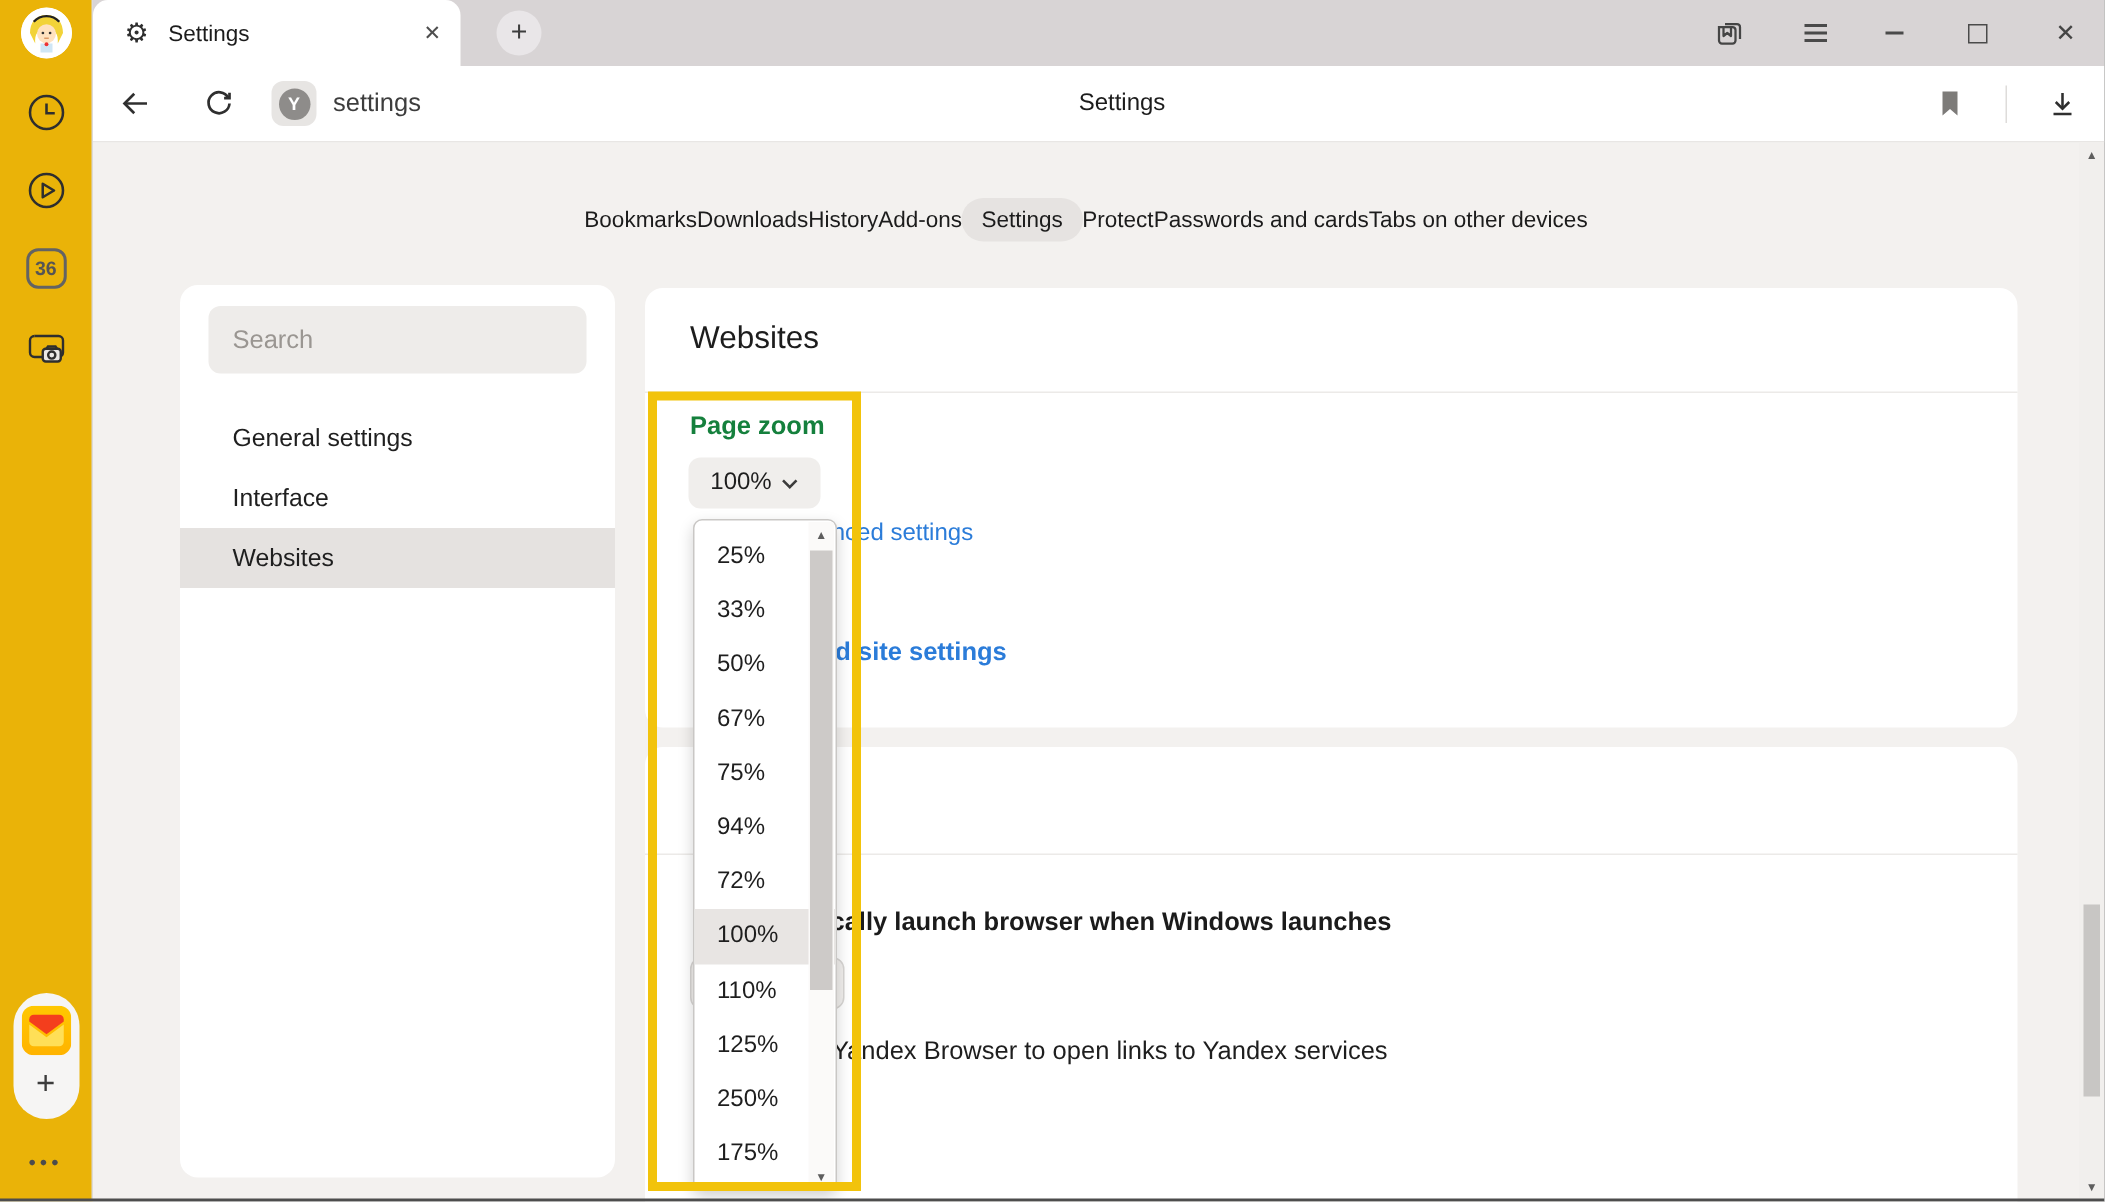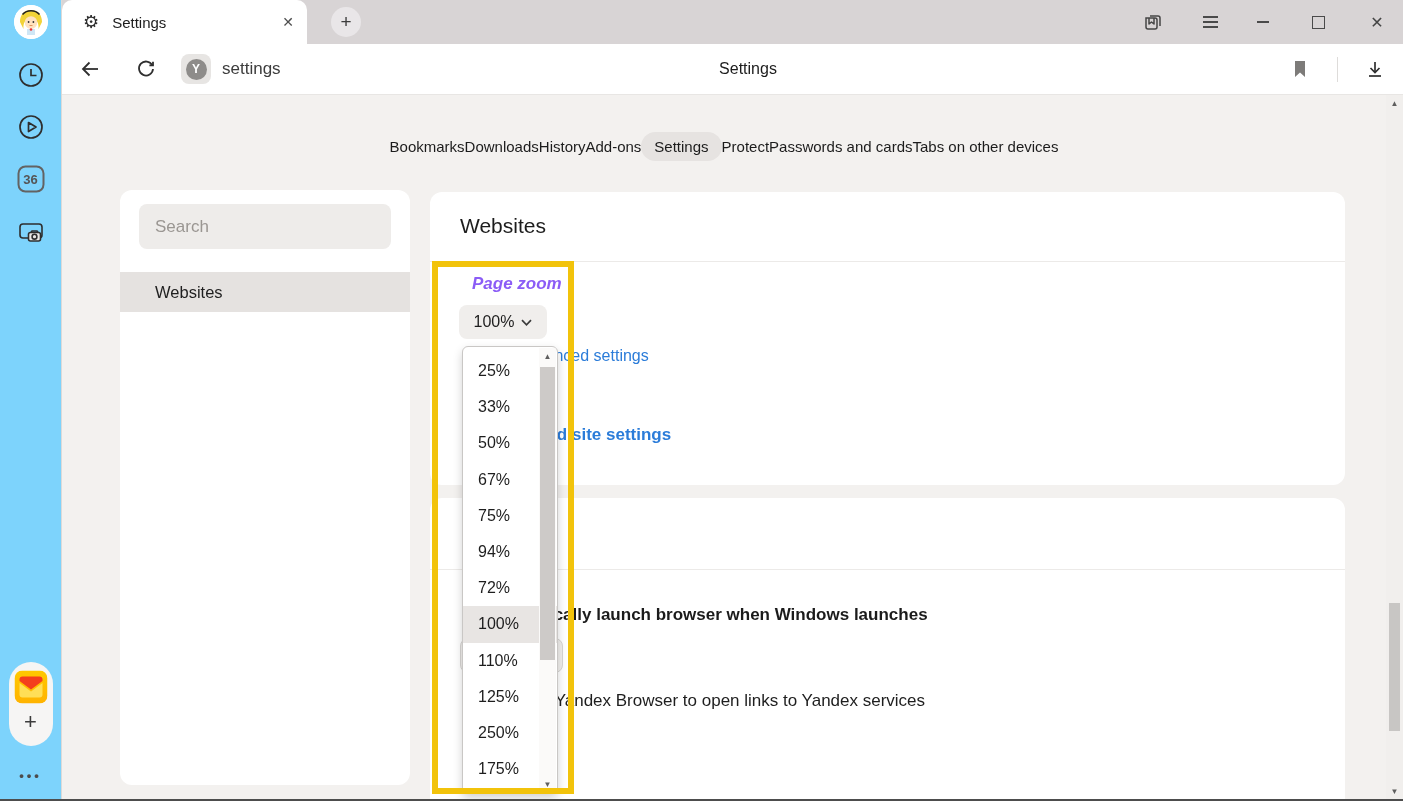--- a/index.html
+++ b/index.html
@@ -4,21 +4,21 @@
 <style>
   * { margin:0; padding:0; box-sizing:border-box; }
   html,body { background:#9a9a9a; }
   .window {
     position:relative; width:1403px; height:801px; overflow:hidden;
     font-family:"Liberation Sans","DejaVu Sans",sans-serif;
     background:#f3f1ef; color:#1e1e1e;
   }
   
   .rail { position:absolute; left:0; top:0; width:62px; height:801px;
-          background:#7dd3fc; border-right:1px solid #dcdad8; z-index:8; }
+          background:#eab308; border-right:1px solid #dcdad8; z-index:8; }
   .rail .abs { position:absolute; left:50%; transform:translate(-50%,-50%); display:flex;
                align-items:center; justify-content:center; cursor:default; }
   .avatar-circle { width:34px; height:34px; border-radius:50%; background:#fff; overflow:hidden; }
   .badge36 { width:27px; height:27px; border:2px solid #636363; border-radius:8px;
              color:#555; font-size:13px; font-weight:bold; display:flex; align-items:center; justify-content:center; }
   .rail-pill { position:absolute; left:50%; transform:translateX(-50%); top:662px; width:44px; height:84px;
                background:#f6f5f4; border-radius:22px; }
   .rail-plus { position:absolute; left:50%; transform:translateX(-50%); top:708px; width:28px; height:28px;
                font-size:22px; color:#3c3c3c; display:flex; align-items:center; justify-content:center; }
   .rail-dots { letter-spacing:3px; color:#4c4c4c; font-size:13px; font-weight:bold; }
@@ -61,21 +61,21 @@
   .search::placeholder { color:#9a9692; }
   .sp-list { position:absolute; left:0; right:0; top:82px; }
   .sp-item { height:40px; display:flex; align-items:center; padding-left:35px; font-size:16.5px; color:#1f1f1f; }
   .sp-item.active { background:#e5e2e0; }
   
   .card { position:absolute; background:#fff; border-radius:12px; }
   .card1 { left:430px; top:192px; width:915px; height:293px; }
   .card2 { left:430px; top:498px; width:915px; height:303px; border-radius:12px 12px 0 0; }
   .divider { position:absolute; left:0; right:0; height:1px; background:#eceae8; }
   .card-title { position:absolute; left:30px; top:22px; font-size:21px; color:#1d1d1d; }
-  .pz-label { position:absolute; left:42px; top:82px; font-size:17px; font-weight:bold; color:#8b5cf6;font-style:italic; }
+  .pz-label { position:absolute; left:30px; top:82px; font-size:17px; font-weight:bold; color:#15803d; }
   .zoom-select { position:absolute; left:29px; top:113px; width:88px; height:34px; background:#f0eeec;
                  border-radius:8px; display:flex; align-items:center; justify-content:center; gap:7px;
                  font-size:16px; color:#1e1e1e; }
   .blue-link { position:absolute; color:#2b7cd9; font-size:16px; white-space:nowrap; }
   .blue-link.bold { font-weight:bold; font-size:17px; }
   .sys-bold { position:absolute; left:50px; top:107px; font-size:17px; font-weight:bold; color:#1b1b1b; white-space:nowrap; }
   .sys-text { position:absolute; left:90px; top:193px; font-size:17px; color:#1e1e1e; white-space:nowrap; }
   .sys-select { position:absolute; left:30px; top:140px; width:103px; height:35px; background:#f1efed;
                 border:1px solid #d7d5d3; border-radius:8px; }
   
@@ -234,20 +234,22 @@
     <span class="navtab">Add-ons</span>
     <span class="navtab active">Settings</span>
     <span class="navtab">Protect</span>
     <span class="navtab">Passwords and cards</span>
     <span class="navtab">Tabs on other devices</span>
   </div>
 
   <div class="sidepanel">
     <input class="search" type="text" placeholder="Search" style="">
     <div class="sp-list">
+      <div class="sp-item">General settings</div>
+      <div class="sp-item">Interface</div>
       <div class="sp-item active">Websites</div>
     </div>
   </div>
 
   <div class="card card1">
     <div class="card-title">Websites</div>
     <div class="divider" style="top:69px;"></div>
     <div class="pz-label">Page zoom</div>
     <div class="zoom-select">
       <span>100%</span>

